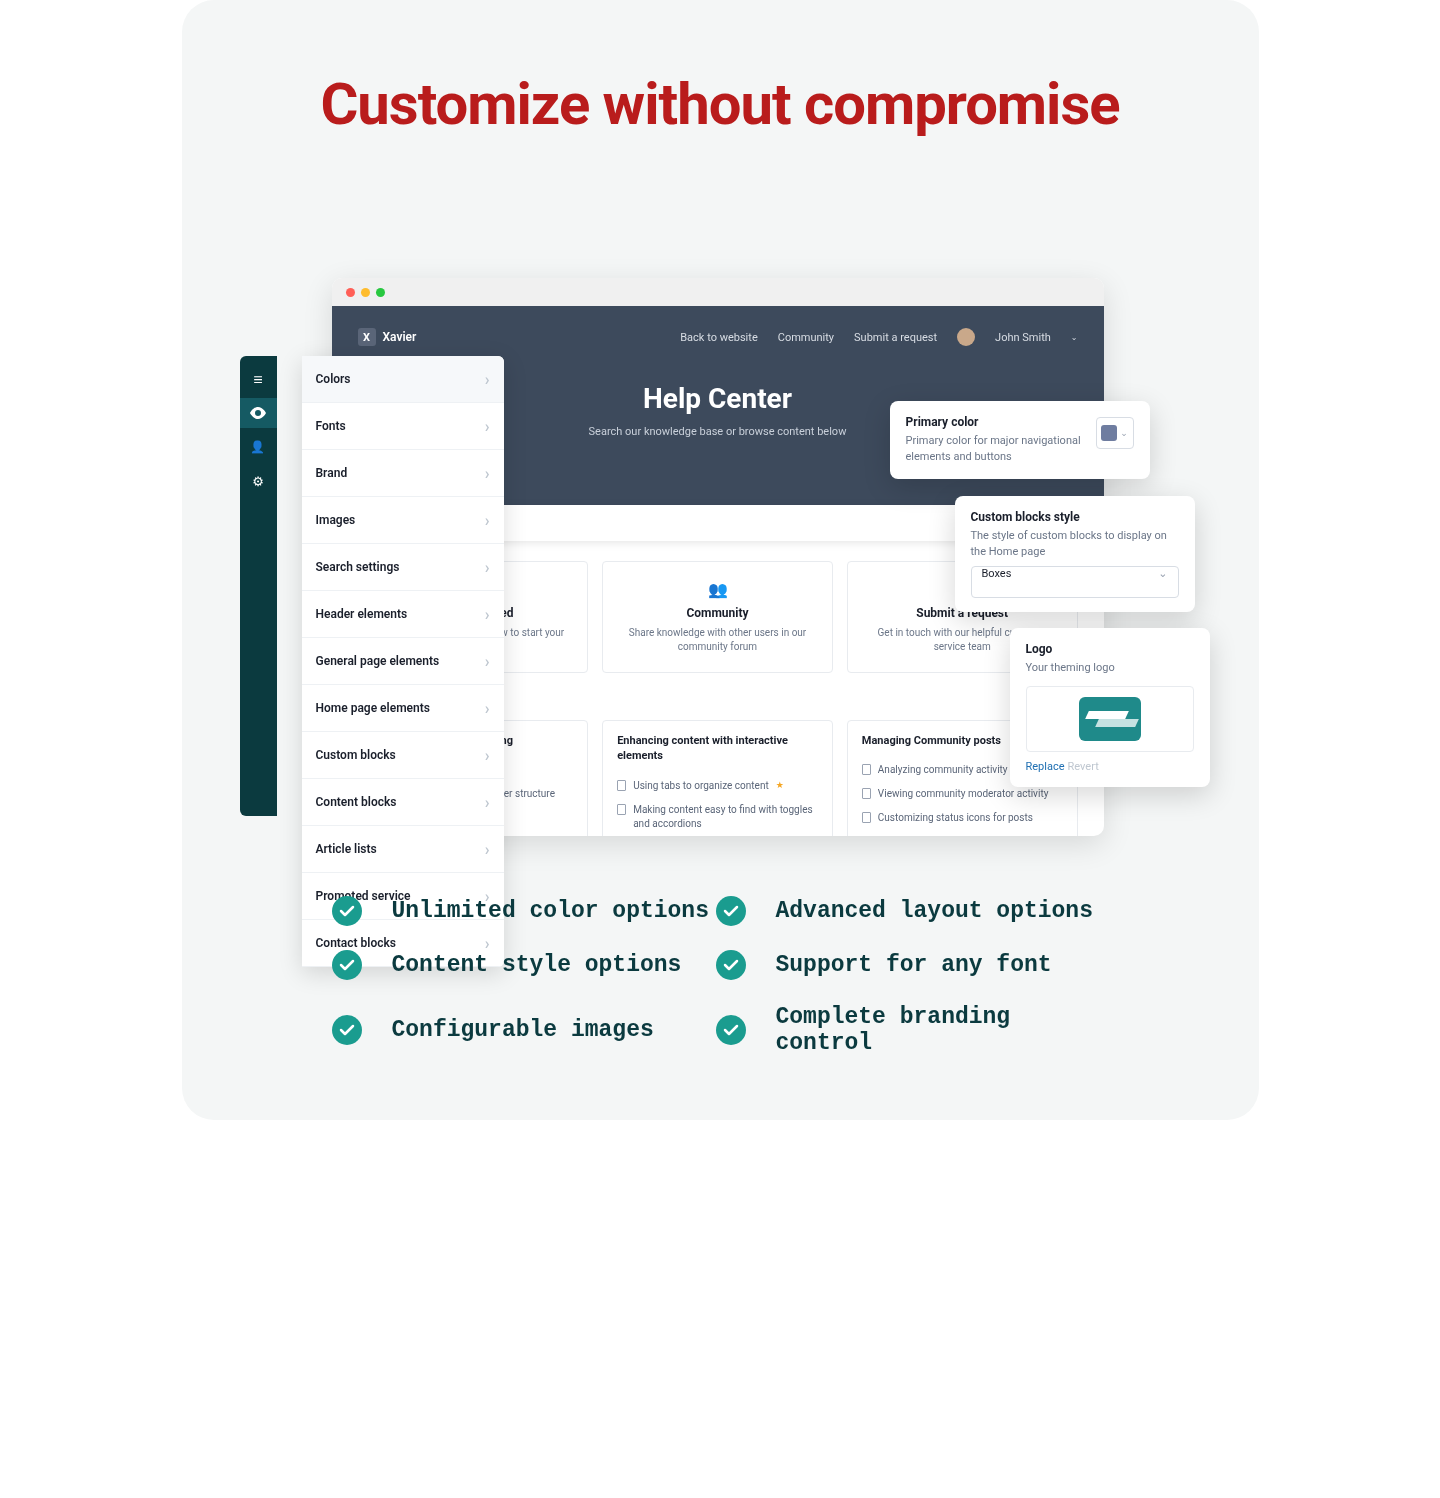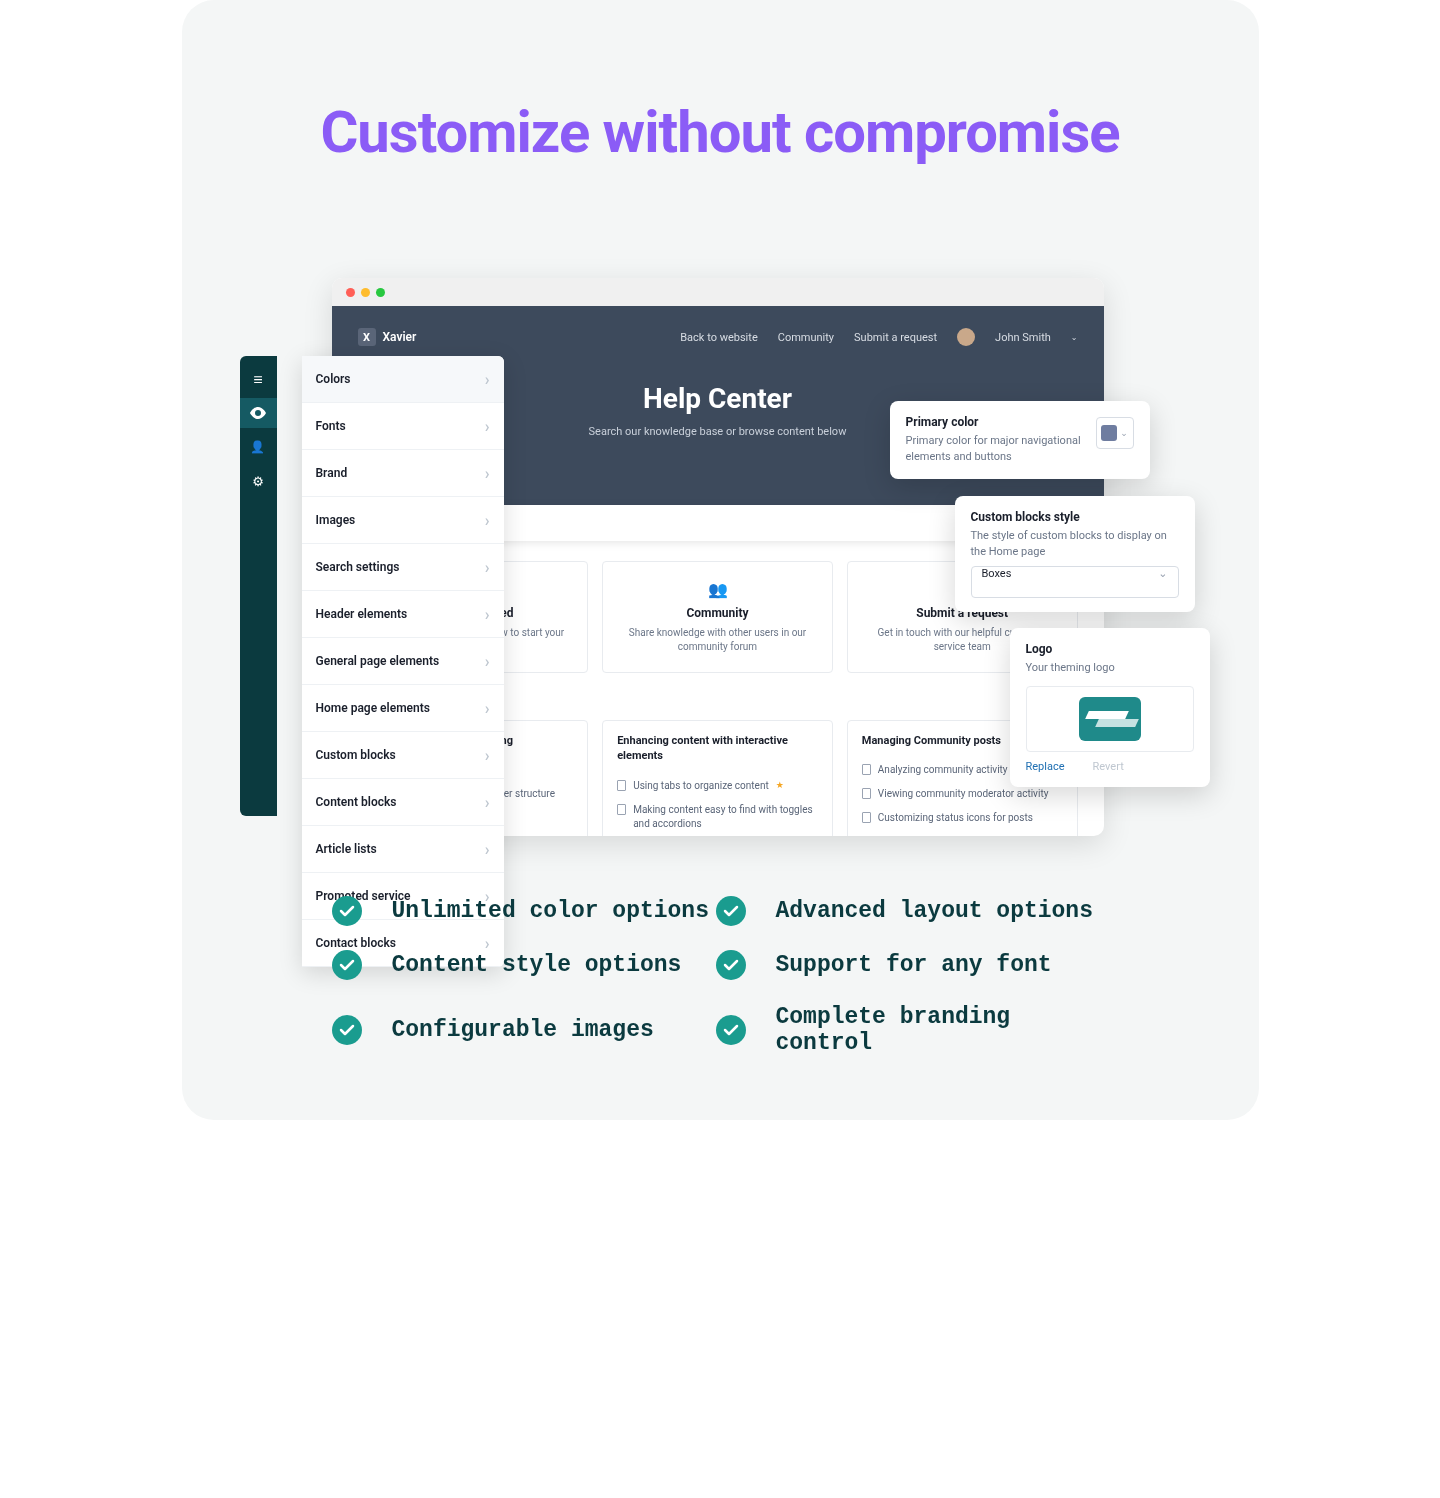--- a/index.html
+++ b/index.html
@@ -1,18 +1,18 @@
 <!DOCTYPE html>
 <html><head>
 <meta charset="utf-8">
 <style>
 * { box-sizing: border-box; margin: 0; padding: 0; }
 body { font-family: -apple-system, BlinkMacSystemFont, "Segoe UI", Roboto, sans-serif; background: #fff; width: 1440px; }
 .canvas { background: #f4f6f6; border-radius: 32px; width: 1077px; height: 1120px; margin: 0 auto; position: relative; overflow: hidden; }
-.headline { font-size: 58px; font-weight: 700; color: #8b5cf6; text-align: center; padding-top: 70px; letter-spacing: -1px; margin-top: 28px; }
+.headline { font-size: 58px; font-weight: 700; color: #b91c1c; text-align: center; padding-top: 70px; letter-spacing: -1px; }
 .subhead { font-size: 21px; color: #2f5a62; text-align: center; max-width: 820px; margin: 20px auto 0; line-height: 1.6; }
 .stage { position: absolute; left: 58px; top: 278px; width: 960px; height: 558px; }
 .browser { position: absolute; left: 92px; top: 0; width: 772px; height: 558px; background: #fff; border-radius: 10px; box-shadow: 0 8px 30px rgba(0,0,0,0.12); overflow: hidden; }
 .browser-chrome { height: 28px; background: #f0f0f0; display: flex; align-items: center; padding-left: 14px; gap: 6px; }
 .dot { width: 9px; height: 9px; border-radius: 50%; }
 .dot.r { background: #ff5f57; } .dot.y { background: #febc2e; } .dot.g { background: #28c840; }
 .hero { background: #3d4a5c; height: 219px; color: #fff; text-align: center; padding-top: 14px; position: relative; }
 .nav { display: flex; justify-content: space-between; align-items: center; padding: 0 26px; height: 34px; }
 .brand { display: flex; align-items: center; gap: 7px; font-size: 12px; font-weight: 600; }
 .brand-mark { width: 18px; height: 18px; background: #5a6578; border-radius: 3px; display: flex; align-items: center; justify-content: center; color: #fff; font-weight: 700; font-size: 11px; }
@@ -54,21 +54,21 @@
 .swatch { width: 38px; height: 32px; border: 1px solid #d8dde4; border-radius: 4px; display: flex; align-items: center; justify-content: center; gap: 3px; flex-shrink: 0; margin-top: 2px; }
 .swatch-box { width: 16px; height: 16px; background: #6f7da0; border-radius: 3px; }
 .float-blocks { left: 715px; top: 218px; width: 240px; }
 .select { margin-top: 6px; border: 1px solid #d8dde4; border-radius: 4px; height: 32px; display: flex; align-items: flex-start; justify-content: space-between; padding: 0 10px; font-size: 11px; color: #1a1f2b; }
 .float-logo { left: 770px; top: 350px; width: 200px; }
 .logo-box { margin-top: 10px; border: 1px solid #e8ebef; border-radius: 4px; height: 66px; display: flex; align-items: center; justify-content: center; }
 .logo-img { width: 62px; height: 44px; background: #1f8a8a; border-radius: 6px; position: relative; overflow: hidden; }
 .logo-img::before, .logo-img::after { content: ''; position: absolute; width: 40px; height: 8px; background: #fff; transform: skewX(-25deg); }
 .logo-img::before { top: 14px; left: 8px; }
 .logo-img::after { top: 22px; left: 18px; opacity: 0.75; }
-.logo-acts { display: flex; gap: 28px; margin-top: 8px; font-size: 11px; }
+.logo-acts { display: flex; gap: 3px; margin-top: 8px; font-size: 11px; }
 .act-replace { color: #1f6fb2; cursor: pointer; }
 .act-revert { color: #bfc7d0; cursor: pointer; }
 
 .features { position: absolute; left: 150px; top: 896px; display: grid; grid-template-columns: 384px 384px; row-gap: 24px; column-gap: 0; }
 .feature { display: flex; align-items: center; gap: 30px; font-family: Liberation Mono, monospace; }
 .check { width: 30px; height: 30px; border-radius: 50%; background: #1a9c8f; display: flex; align-items: center; justify-content: center; color: #fff; flex-shrink: 0; }
 .check svg { width: 16px; height: 16px; }
 .feature span { font-size: 23px; font-weight: 700; color: #0b3a3f; }
 </style>
 </head>

